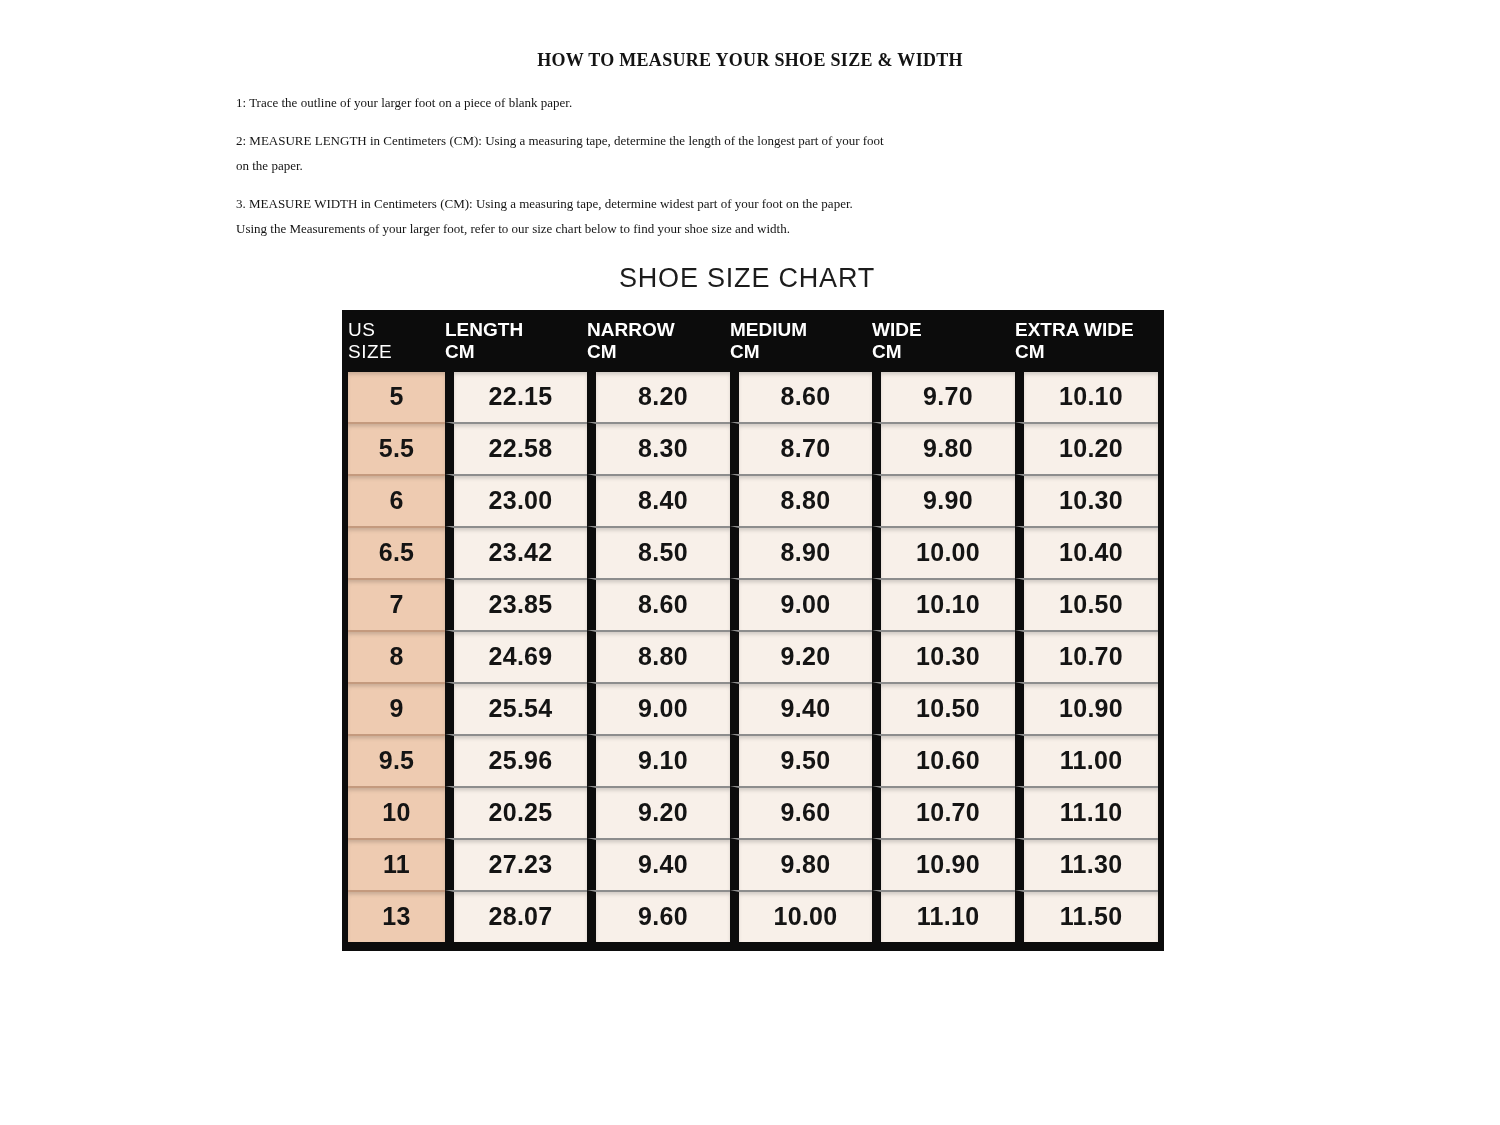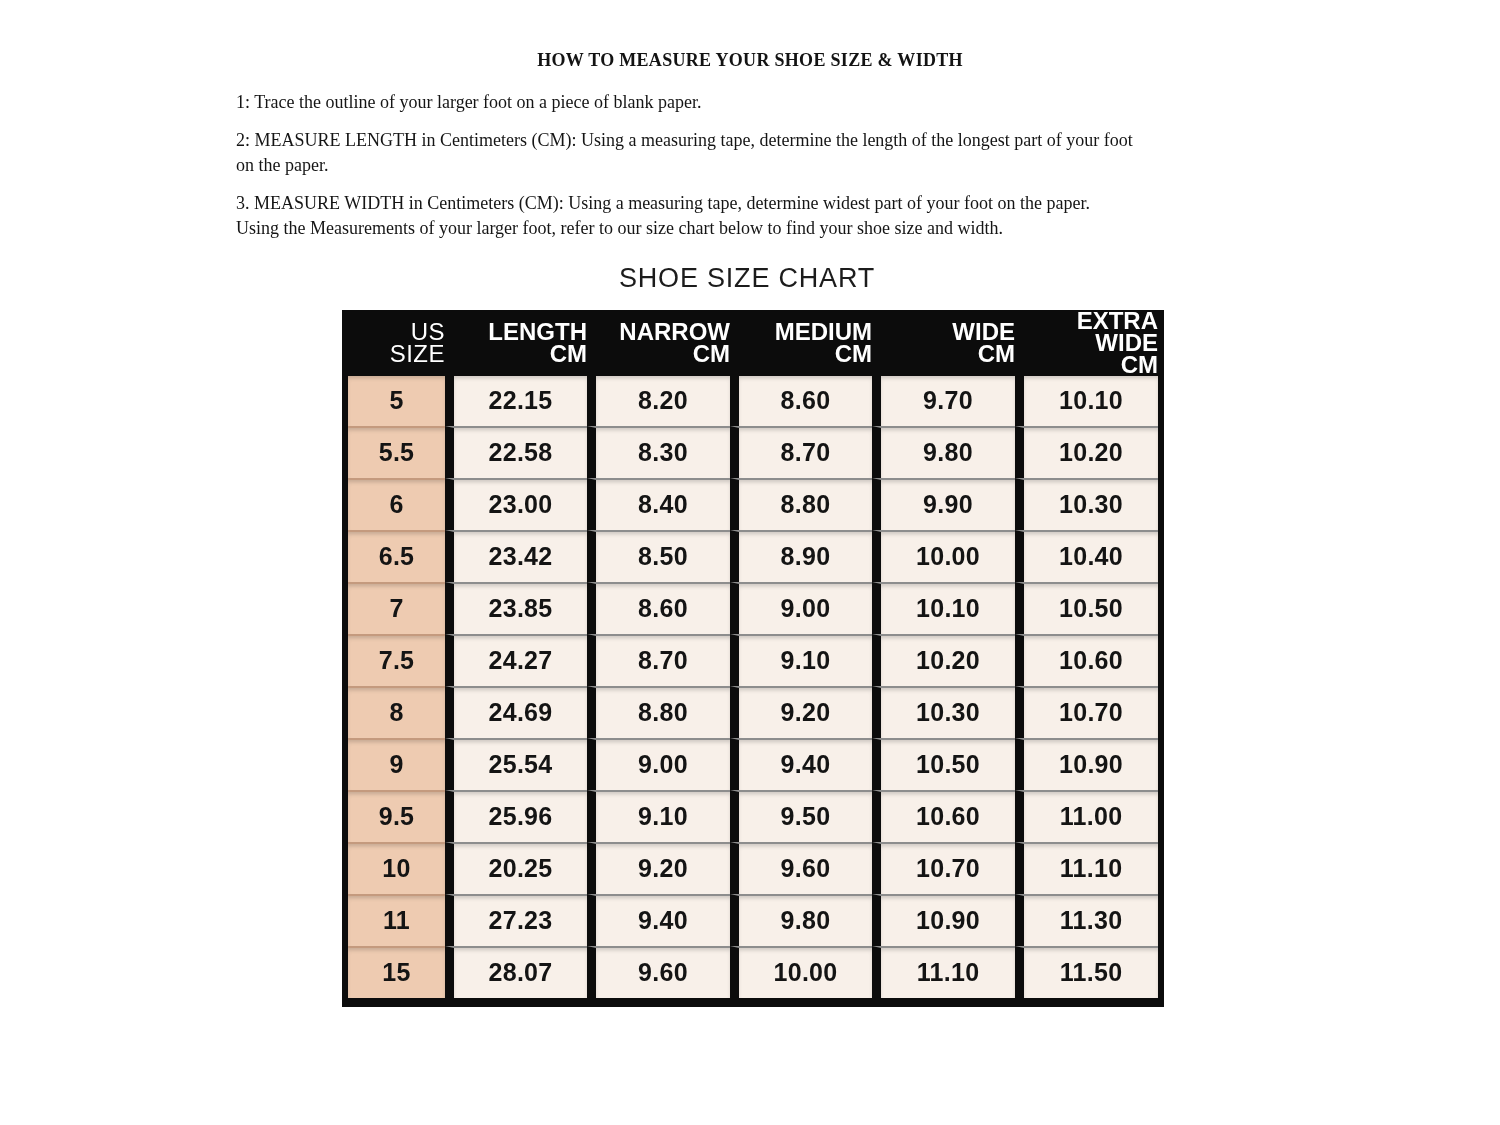--- a/index.html
+++ b/index.html
@@ -23,21 +23,21 @@
     font-family: "Liberation Serif", serif;
     font-weight: 700;
     font-size: 18px;
     line-height: 32px;
     letter-spacing: 0.3px;
     color: #131313;
   }
   .instructions {
     margin: 14px 60px 0 236px;
     font-family: "Liberation Serif", serif;
-    font-size: 18px;
+    font-size: 13px;
     line-height: 25.5px;
     color: #151515;
   }
   .instruction-line.para-gap { margin-top: 12px; }
   .table-zone {
     width: 822px;
     margin: 8px 0 0 330px;
     padding-left: 12px;
   }
   .chart-title {
@@ -59,22 +59,22 @@
     width: 810px;
     table-layout: fixed;
     border-collapse: separate;
     border-spacing: 0;
   }
   .size-table thead th {
     background: #0c0c0c;
     color: #ffffff;
     height: 62px;
     vertical-align: middle;
-    text-align: right;
-    font-size: 24px;
+    text-align: left;
+    font-size: 19px;
     line-height: 22px;
     font-weight: 700;
     padding: 0;
   }
   .size-table thead th.th-regular { font-weight: 400; letter-spacing: 0.5px; }
   .th-line { display: block; }
   .size-table td {
     height: 52px;
     text-align: center;
     vertical-align: middle;
@@ -191,28 +191,20 @@
             </tr>
             <tr>
               <td class="col-size">7</td>
               <td class="col-data">23.85</td>
               <td class="col-data">8.60</td>
               <td class="col-data">9.00</td>
               <td class="col-data">10.10</td>
               <td class="col-data">10.50</td>
             </tr>
             <tr>
-              <td class="col-size">7.5</td>
-              <td class="col-data">24.27</td>
-              <td class="col-data">8.70</td>
-              <td class="col-data">9.10</td>
-              <td class="col-data">10.20</td>
-              <td class="col-data">10.60</td>
-            </tr>
-            <tr>
               <td class="col-size">8</td>
               <td class="col-data">24.69</td>
               <td class="col-data">8.80</td>
               <td class="col-data">9.20</td>
               <td class="col-data">10.30</td>
               <td class="col-data">10.70</td>
             </tr>
             <tr>
               <td class="col-size">9</td>
               <td class="col-data">25.54</td>
@@ -239,21 +231,21 @@
             </tr>
             <tr>
               <td class="col-size">11</td>
               <td class="col-data">27.23</td>
               <td class="col-data">9.40</td>
               <td class="col-data">9.80</td>
               <td class="col-data">10.90</td>
               <td class="col-data">11.30</td>
             </tr>
             <tr>
-              <td class="col-size">15</td>
+              <td class="col-size">13</td>
               <td class="col-data">28.07</td>
               <td class="col-data">9.60</td>
               <td class="col-data">10.00</td>
               <td class="col-data">11.10</td>
               <td class="col-data">11.50</td>
             </tr>
           </tbody>
       </table>
     </div>
 

